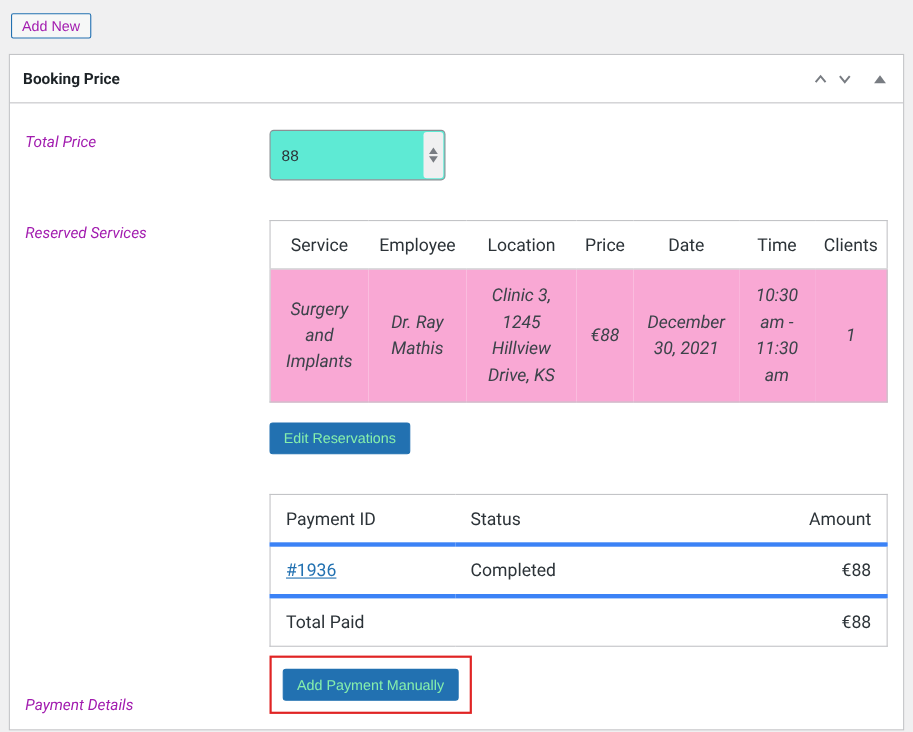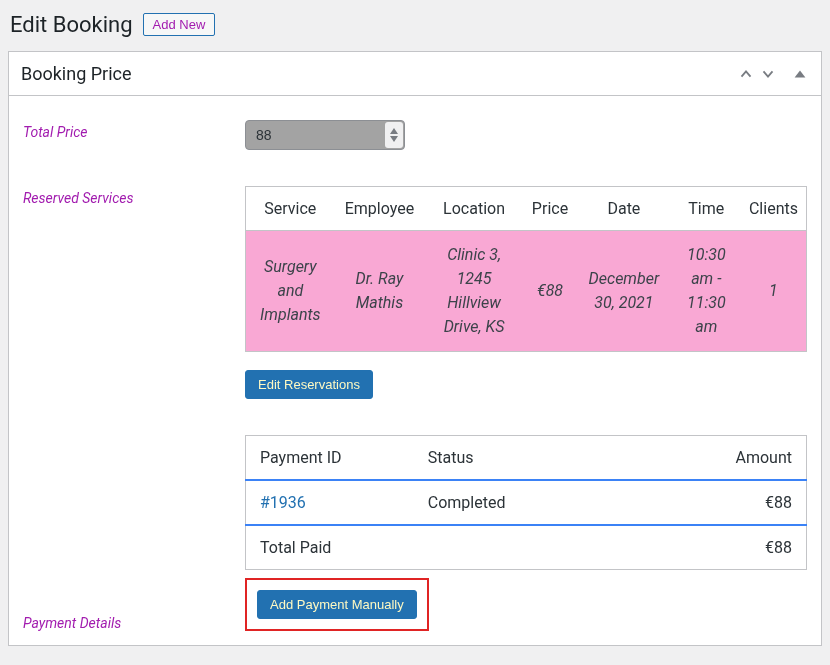--- a/index.html
+++ b/index.html
@@ -42,22 +42,22 @@
     }
     .postbox-header {
       display: flex;
       align-items: center;
       justify-content: space-between;
       border-bottom: 1px solid #c3c4c7;
       padding: 0 12px;
       height: 44px;
     }
     .postbox-title {
-      font-size: 18px;
-      font-weight: 400;
+      font-size: 14px;
+      font-weight: 700;
       color: #1d2327;
     }
     .postbox-actions {
       display: flex;
       align-items: center;
       gap: 4px;
     }
     .postbox-actions svg {
       width: 18px;
       height: 18px;
@@ -88,27 +88,27 @@
     .field-control {
       flex: 1;
       min-width: 0;
     }
     .number-input-wrap {
       position: relative;
       width: 160px;
     }
     .number-input {
       width: 100%;
-      height: 30px;
+      height: 46px;
       border: 1px solid #8c8f94;
       border-radius: 4px;
       padding: 0 24px 0 10px;
       font-size: 14px;
       color: #2c3338;
-      background: #a3a3a3;
+      background: #5eead4;
     }
     .spinner-btns {
       position: absolute;
       right: 2px;
       top: 2px;
       bottom: 2px;
       width: 18px;
       background: #f0f0f1;
       border-radius: 3px;
       display: flex;
@@ -149,67 +149,67 @@
       color: #3c434a;
       line-height: 1.5;
     }
     .link-cell {
       color: #2271b1;
       cursor: pointer;
     }
     .btn-primary {
       background: #2271b1;
       border: 1px solid #2271b1;
-      color: #fef9c3;
+      color: #86efac;
       font-size: 13px;
       padding: 6px 12px;
       border-radius: 3px;
       cursor: pointer;
     }
     .edit-reservations {
       margin-top: 18px;
     }
     .payment-section {
       display: flex;
       align-items: flex-end;
     }
     .payment-table {
       border: 1px solid #c3c4c7;
     }
     .payment-table th,
     .payment-table td {
       padding: 12px 14px;
       text-align: left;
-      border-bottom: 2px solid #3b82f6;
+      border-bottom: 4px solid #3b82f6;
       font-weight: 400;
       color: #2c3338;
     }
     .payment-table tr:last-child td,
     .payment-table tr:last-child th {
       border-bottom: none;
     }
     .payment-table .amount {
       text-align: right;
     }
     .payment-id-link {
       color: #2271b1;
+      text-decoration: underline;
       cursor: pointer;
     }
     .highlight-box {
       border: 2px solid #e02424;
       padding: 10px;
       display: inline-block;
       margin-top: 8px;
     }
   </style>
 </head>
 <body>
 
 <div class="page-header">
-  <h1 class="page-title">Edit Booking</h1>
   <button class="add-new-btn">Add New</button>
 </div>
 
 <div class="postbox">
   <div class="postbox-header">
     <span class="postbox-title">Booking Price</span>
     <div class="postbox-actions">
       <svg viewBox="0 0 20 20">
           <polyline points="5,13 10,7 15,13"></polyline>
         </svg>

